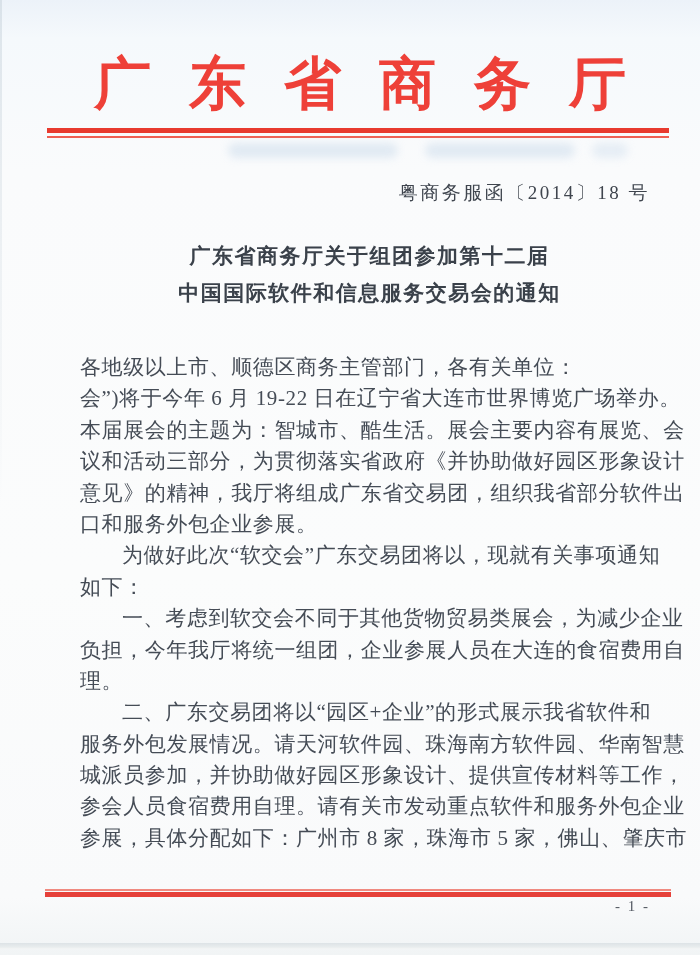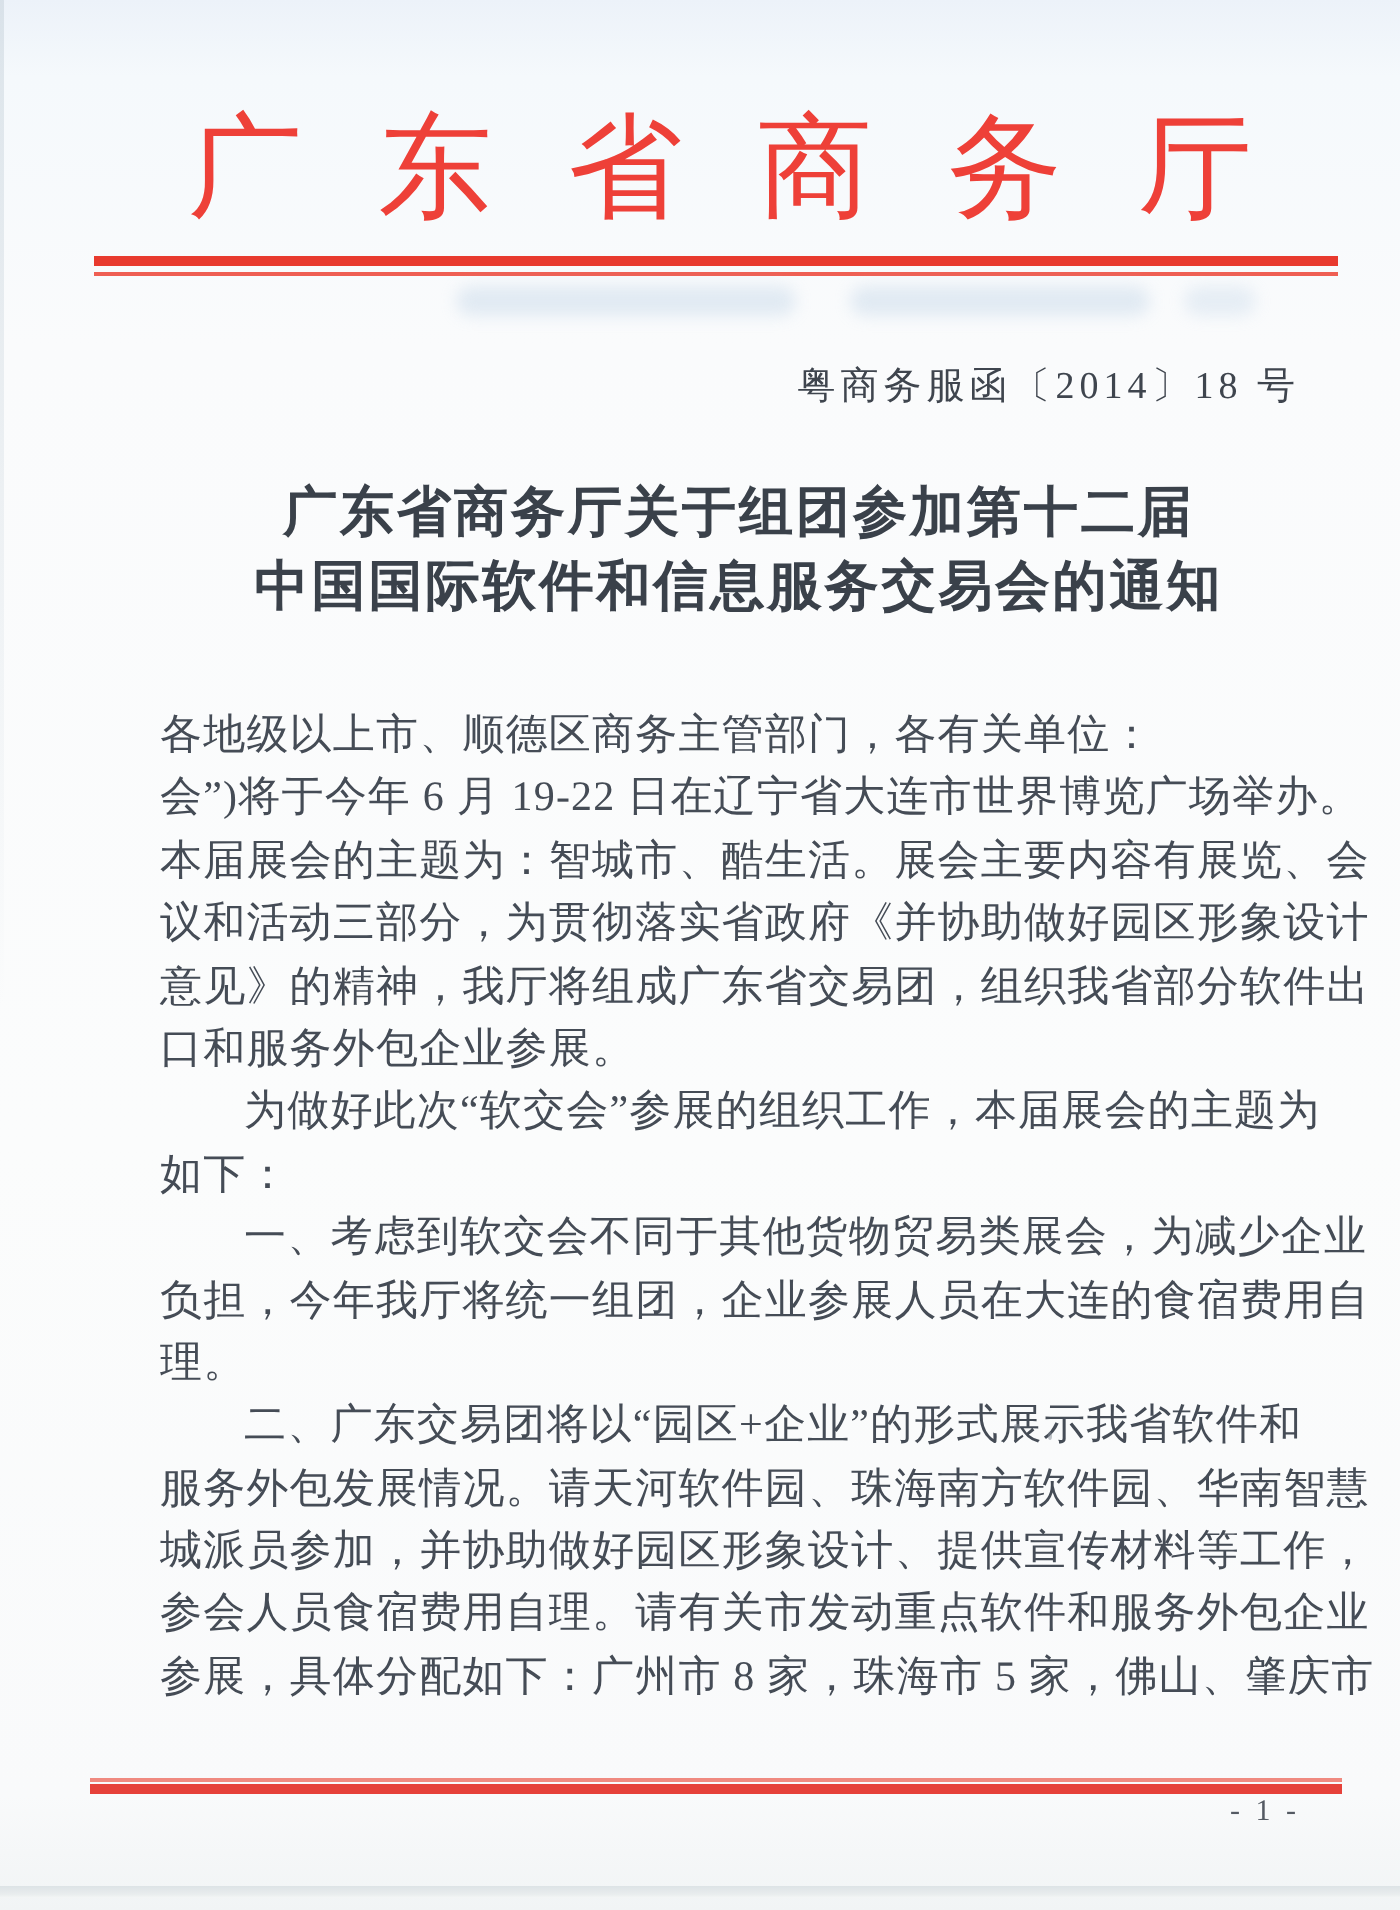--- a/index.html
+++ b/index.html
@@ -6,41 +6,41 @@
   .page{
     position:relative;width:700px;height:955px;overflow:hidden;
     background:linear-gradient(180deg,#ecf2f9 0%,#f5f9fc 4%,#fafbfc 18%,#fbfcfc 60%,#f9fafb 94%,#f1f4f5 100%);
     font-family:"Liberation Serif","DejaVu Serif",serif;
   }
   .left-edge{position:absolute;left:0;top:0;width:2px;height:560px;
     background:linear-gradient(180deg,#c9d4dc 0%,rgba(201,212,220,0) 90%);opacity:.55;}
   
   .agency{
     position:absolute;top:46px;left:0;right:0;text-align:center;
-    font-size:57px;font-weight:normal;color:#ee4038;
+    font-size:57px;font-weight:bold;color:#ee4038;
     letter-spacing:38px;padding-left:38px;white-space:nowrap;margin-left:20px;
   }
   .rule{position:absolute;left:47px;width:622px;}
   .rule-top-thick{top:128px;height:5px;background:#e83a2e;}
   .rule-top-thin{top:136px;height:2px;background:#ef5f53;}
   
   .bleed{position:absolute;top:143px;height:15px;border-radius:8px;
     background:#b9cfe4;filter:blur(4px);opacity:.38;}
   .bleed-1{left:228px;width:170px;}
   .bleed-2{left:425px;width:150px;}
   .bleed-3{left:592px;width:36px;opacity:.3;}
   
   .doc-number{
     position:absolute;top:180px;right:50px;
     font-size:19px;color:#3f454e;letter-spacing:2.5px;white-space:nowrap;margin-left:16px;
   }
   
   .title{
     position:absolute;top:238px;left:0;right:0;text-align:center;
-    font-size:27px;font-weight:bold;color:#3a414a;
+    font-size:21px;font-weight:bold;color:#3a414a;
     line-height:37px;letter-spacing:1.5px;padding-left:39px;
   }
   
   .body-text{
     position:absolute;top:352px;left:80px;width:590px;
     font-size:21px;color:#454c56;letter-spacing:.6px;
   }
   .body-text .line{height:31.4px;line-height:31.4px;white-space:nowrap;}
   .body-text .indent{padding-left:42px;}
   
@@ -80,21 +80,21 @@
     <div>中国国际软件和信息服务交易会的通知</div>
   </div>
 
   <div class="body-text">
       <div class="line">各地级以上市、顺德区商务主管部门，各有关单位：</div>
       <div class="line">会”)将于今年 6 月 19-22 日在辽宁省大连市世界博览广场举办。</div>
       <div class="line">本届展会的主题为：智城市、酷生活。展会主要内容有展览、会</div>
       <div class="line">议和活动三部分，为贯彻落实省政府《并协助做好园区形象设计</div>
       <div class="line">意见》的精神，我厅将组成广东省交易团，组织我省部分软件出</div>
       <div class="line">口和服务外包企业参展。</div>
-      <div class="line indent">为做好此次“软交会”参展的组织工作，本届展会的主题为</div>
+      <div class="line indent">为做好此次“软交会”广东交易团将以，现就有关事项通知</div>
       <div class="line">如下：</div>
       <div class="line indent">一、考虑到软交会不同于其他货物贸易类展会，为减少企业</div>
       <div class="line">负担，今年我厅将统一组团，企业参展人员在大连的食宿费用自</div>
       <div class="line">理。</div>
       <div class="line indent">二、广东交易团将以“园区+企业”的形式展示我省软件和</div>
       <div class="line">服务外包发展情况。请天河软件园、珠海南方软件园、华南智慧</div>
       <div class="line">城派员参加，并协助做好园区形象设计、提供宣传材料等工作，</div>
       <div class="line">参会人员食宿费用自理。请有关市发动重点软件和服务外包企业</div>
       <div class="line">参展，具体分配如下：广州市 8 家，珠海市 5 家，佛山、肇庆市</div>
     </div>

